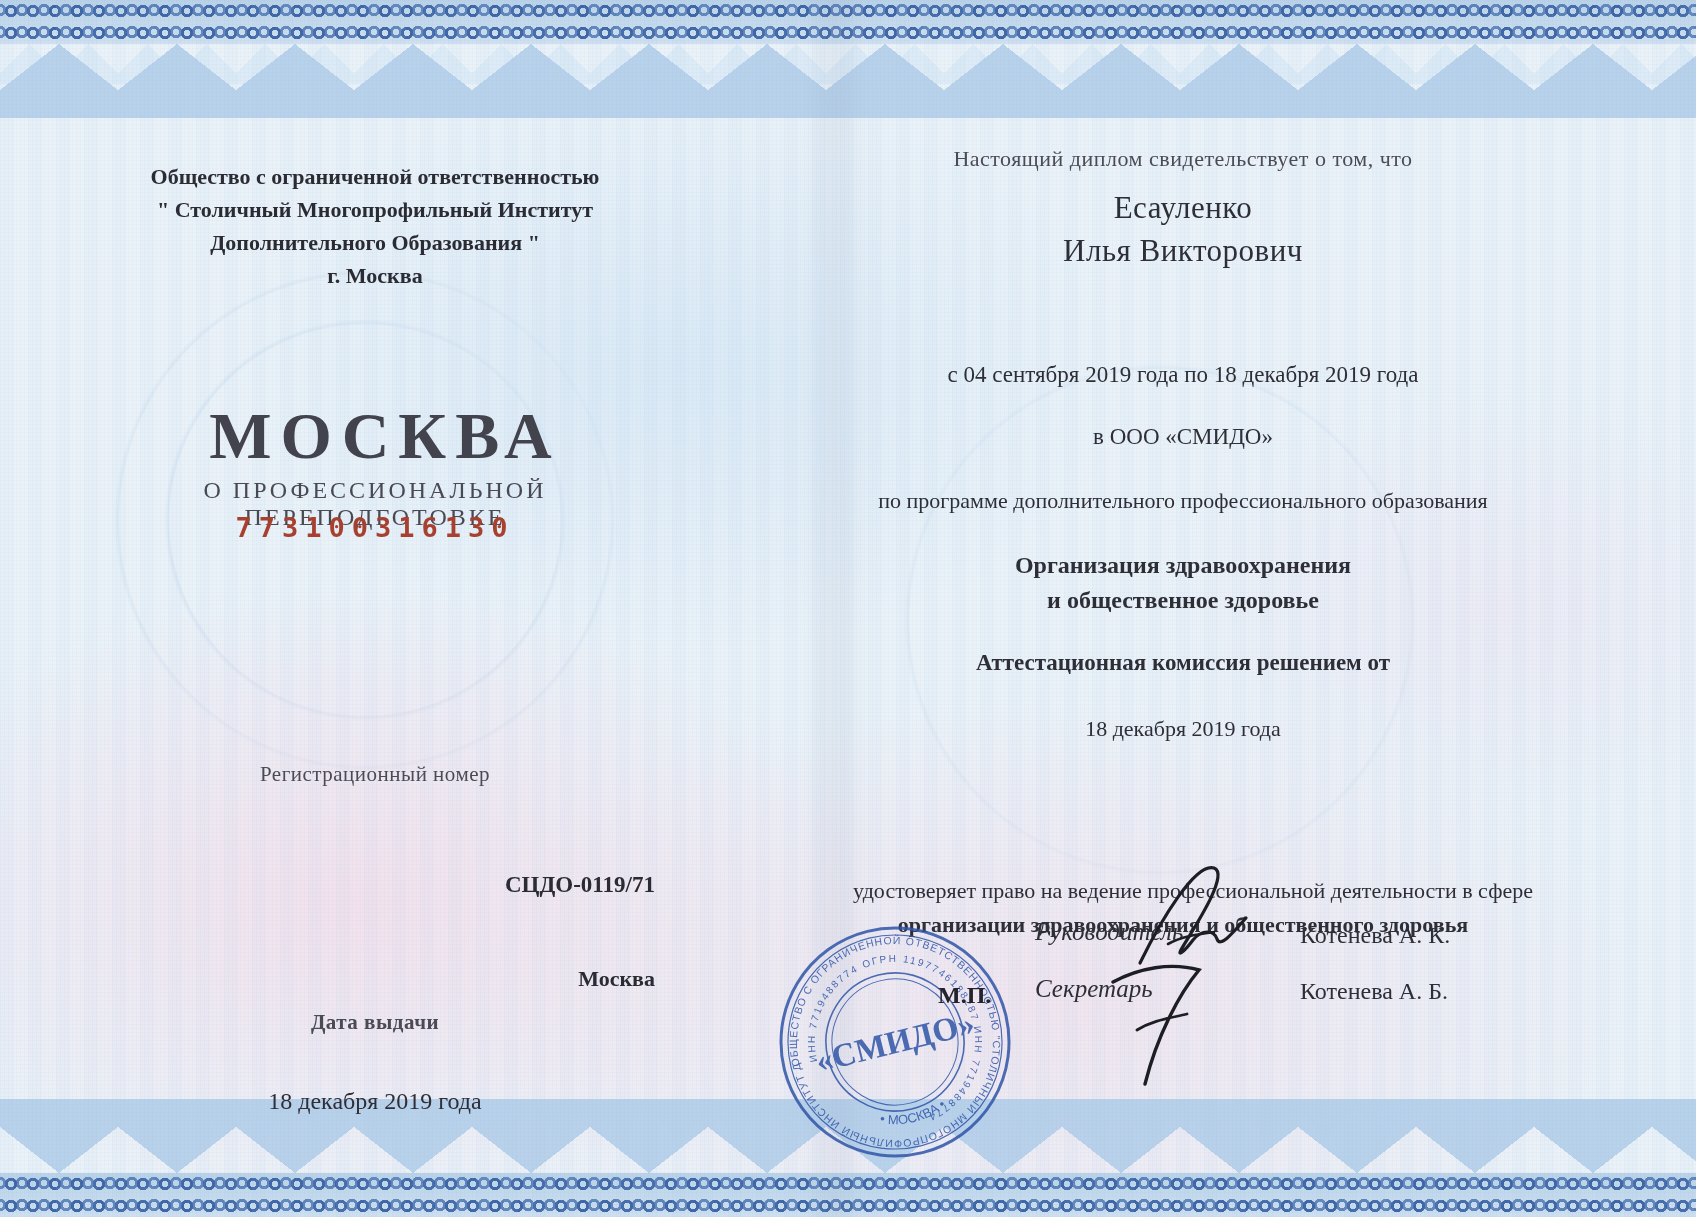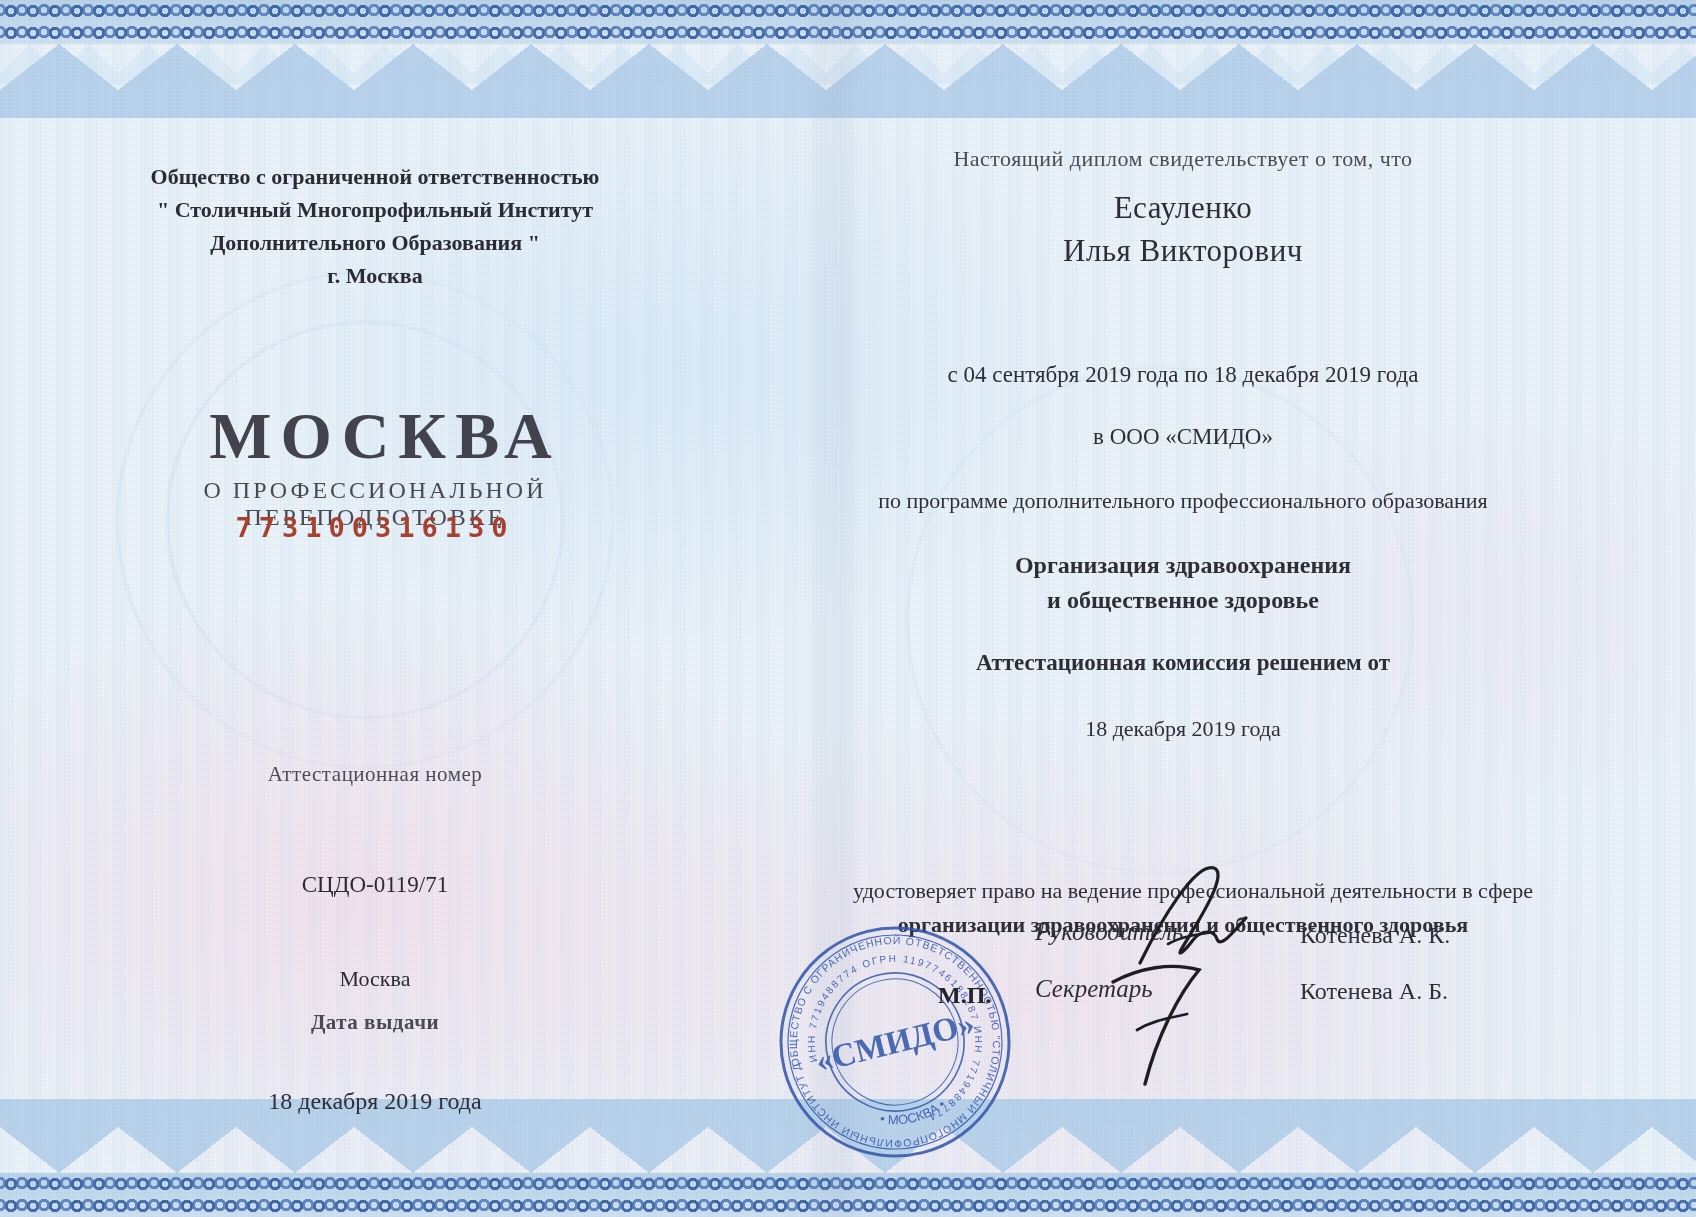--- a/index.html
+++ b/index.html
@@ -54,21 +54,21 @@
   }
   .lineL,.lineR{position:absolute; text-align:center; color:#2e2e37;}
   .lineL{left:95px; width:560px;}
   .lineR{left:833px; width:700px;}
   .org{font-weight:bold; font-size:22px; line-height:33px; color:#2b2b33;}
   .title{font-size:66px; font-weight:bold; letter-spacing:9px; color:#43434d;}
   .subtitle{font-size:24px; letter-spacing:3px; color:#494953;}
   .rednum{font-family:"DejaVu Sans Mono","Liberation Mono",monospace; font-size:27px; letter-spacing:7px; color:#a8402f;}
   .script{font-style:italic; font-size:31px; letter-spacing:1px; color:#3c3c45;}
   .label{font-size:21px; color:#4b4b55; letter-spacing:.5px;}
-  .value{font-size:23px; font-weight:normal; color:#2b2b33;}
+  .value{font-size:23px; font-weight:bold; color:#2b2b33;text-align:right;}
   .plain{font-size:23px;}
   .name{font-size:31px; letter-spacing:.5px;}
   .bold{font-weight:bold;}
   .siglabel{position:absolute; font-style:italic; font-size:25px; color:#2e2e37;}
   .signame{position:absolute; font-size:24px; color:#2e2e37;}
   .mp{position:absolute; font-size:24px; font-weight:bold; color:#23232b;}
   .sig{position:absolute;}
   .seal{position:absolute; left:765px; top:912px; width:260px; height:260px; transform:rotate(-14deg); opacity:.85;}
 </style>
 </head>
@@ -85,21 +85,21 @@
 
   <div class="lineL org" style="top:160px;">Общество с ограниченной ответственностью</div>
   <div class="lineL org" style="top:193px;">" Столичный Многопрофильный Институт</div>
   <div class="lineL org" style="top:226px;">Дополнительного Образования "</div>
   <div class="lineL org" style="top:259px;">г. Москва</div>
 
   <div class="lineL title" style="top:398px; left:105px;">МОСКВА</div>
   <div class="lineL subtitle" style="top:477px;">О  ПРОФЕССИОНАЛЬНОЙ  ПЕРЕПОДГОТОВКЕ</div>
   <div class="lineL rednum" style="top:512px;font-weight:bold;">773100316130</div>
 
-  <div class="lineL label" style="top:762px;">Аттестационная номер</div>
+  <div class="lineL label" style="top:762px;">Регистрационный номер</div>
   <div class="lineL value" style="top:872px;">СЦДО-0119/71</div>
   <div class="lineL value" style="top:966px; font-size:22px;">Москва</div>
   <div class="lineL label" style="top:1010px;font-weight:bold;">Дата выдачи</div>
   <div class="lineL plain" style="top:1088px; font-size:24px;">18 декабря 2019 года</div>
 
   <div class="lineR label" style="top:146px; font-size:22px;">Настоящий диплом свидетельствует о том, что</div>
   <div class="lineR name" style="top:190px;">Есауленко</div>
   <div class="lineR name" style="top:233px;">Илья Викторович</div>
 
   <div class="lineR plain" style="top:362px;">с 04 сентября 2019 года по 18 декабря 2019 года</div>

